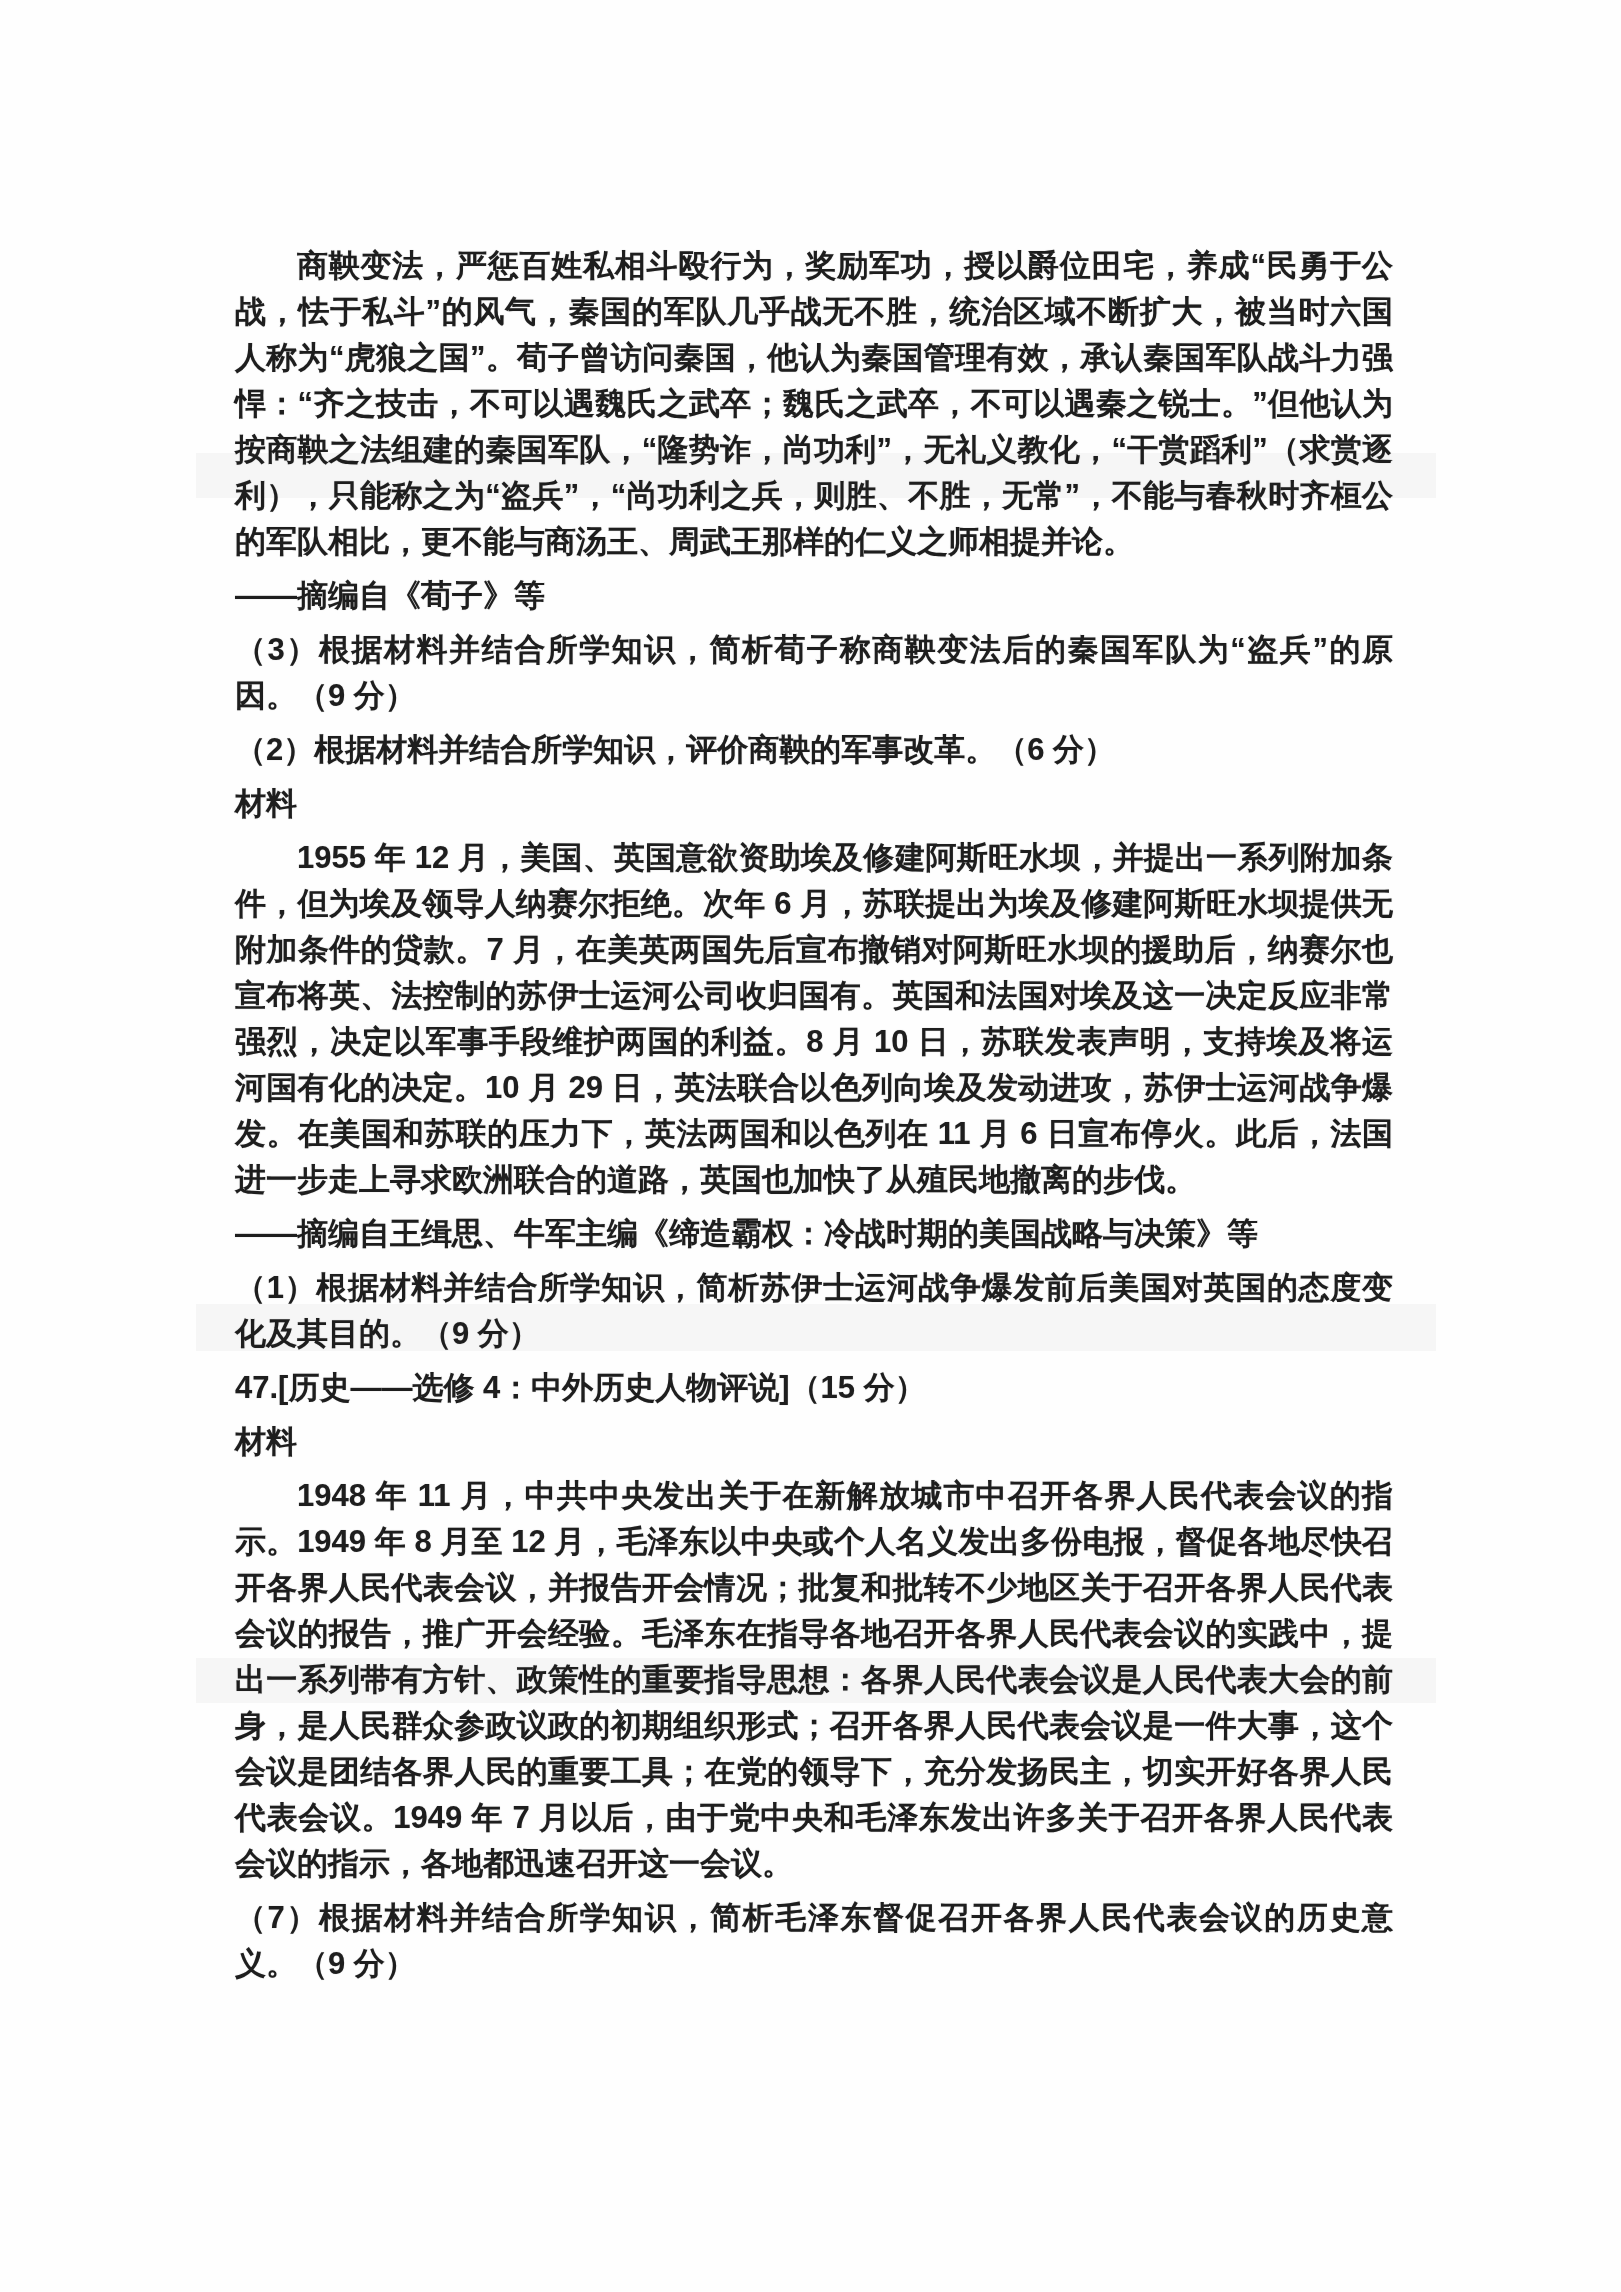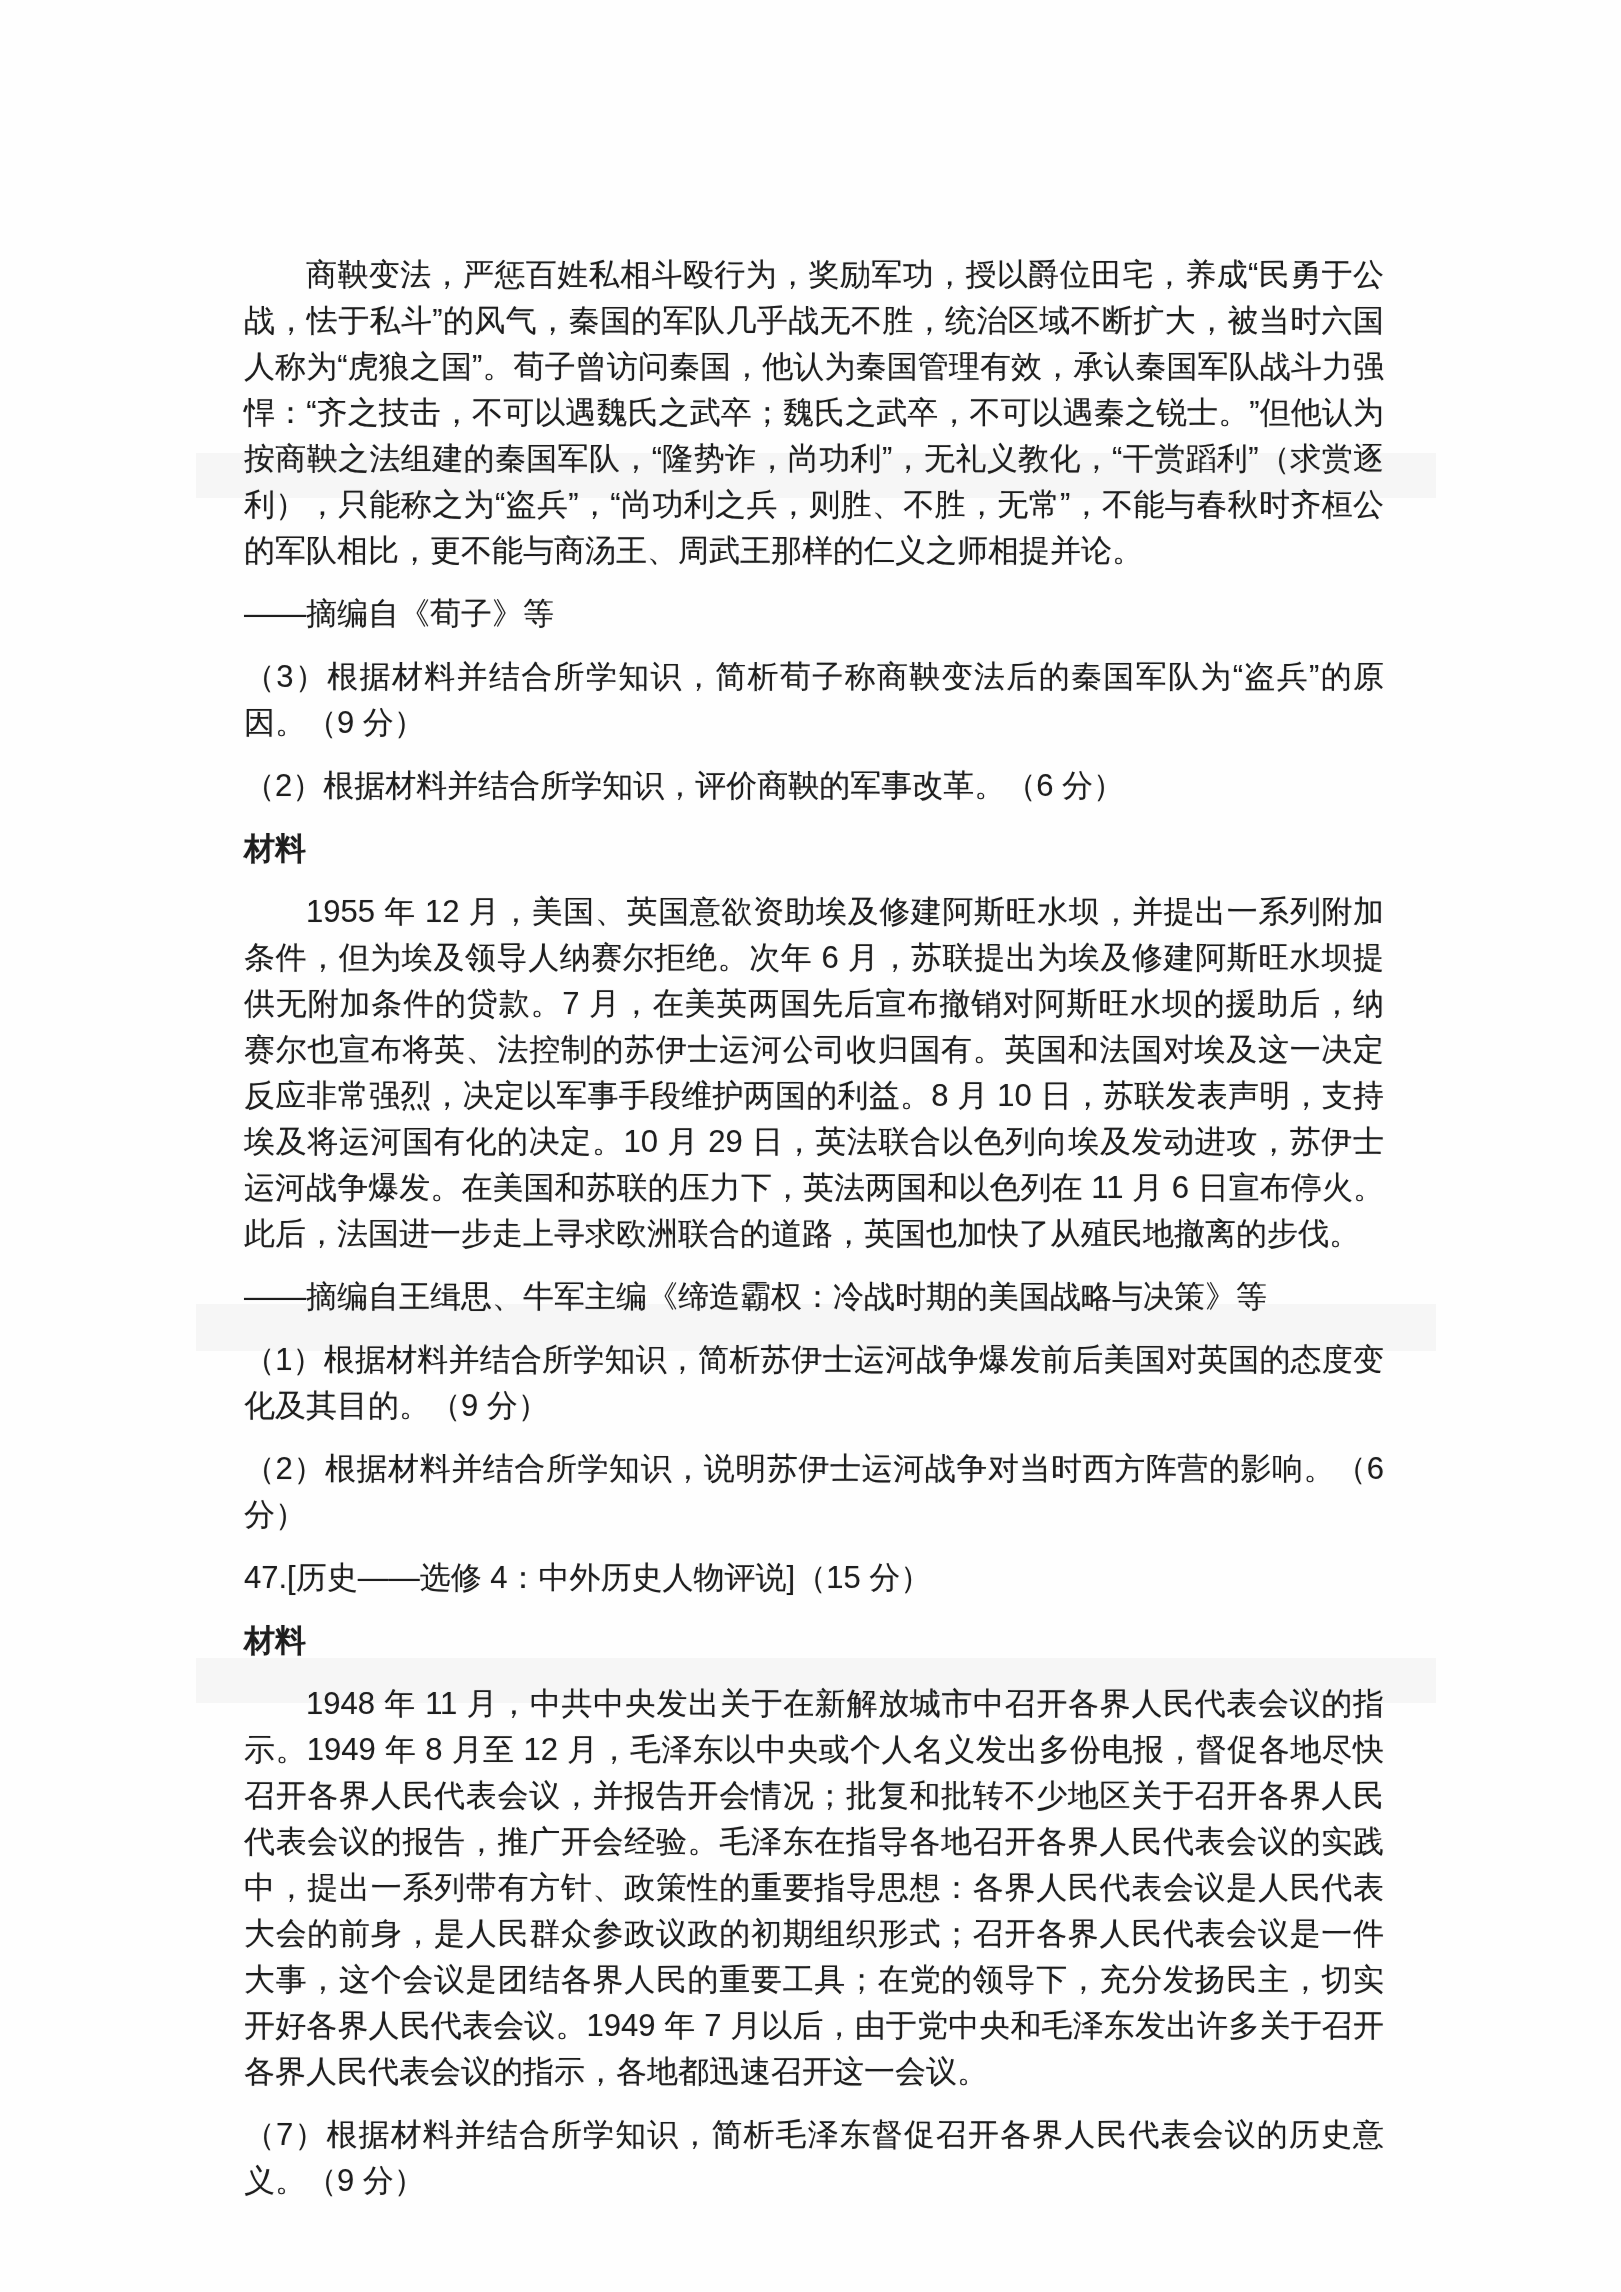--- a/index.html
+++ b/index.html
@@ -32,22 +32,23 @@
     left: 227px;
     top: 235px;
     width: 1174px;
     font-size: 31px;
     line-height: 46px;
     text-align: justify;
     text-shadow: 0 0 1px rgba(45,45,45,0.35);
     z-index: 1;
   }
   .text-block p {
-    margin: 17px;
+    margin: 8px;
     padding: 0;
+    font-weight: bold;
   }
   .para.indent { text-indent: 2em; }
   .attribution { text-align: left; }
   .material-label { font-weight: 700; }
   .heading { text-align: left; }
   .subq { text-align: justify; }
   
   .clipped {
     display: inline-block;
     height: 0.60em;
@@ -74,21 +75,20 @@
       <p class="attribution">——摘编自《荀子》等</p>
       <p class="subq">（3）根据材料并结合所学知识，简析荀子称商鞅变法后的秦国军队为“盗兵”的原因。（9 分）</p>
       <p class="subq">（2）根据材料并结合所学知识，评价商鞅的军事改革。（6 分）</p>
     </section>
 
     <section>
       <p class="material-label">材料</p>
       <p class="para indent">1955 年 12 月，美国、英国意欲资助埃及修建阿斯旺水坝，并提出一系列附加条件，但为埃及领导人纳赛尔拒绝。次年 6 月，苏联提出为埃及修建阿斯旺水坝提供无附加条件的贷款。7 月，在美英两国先后宣布撤销对阿斯旺水坝的援助后，纳赛尔也宣布将英、法控制的苏伊士运河公司收归国有。英国和法国对埃及这一决定反应非常强烈，决定以军事手段维护两国的利益。8 月 10 日，苏联发表声明，支持埃及将运河国有化的决定。10 月 29 日，英法联合以色列向埃及发动进攻，苏伊士运河战争爆发。在美国和苏联的压力下，英法两国和以色列在 11 月 6 日宣布停火。此后，法国进一步走上寻求欧洲联合的道路，英国也加快了从殖民地撤离的步伐。</p>
       <p class="attribution">——摘编自王缉思、牛军主编《缔造霸权：冷战时期的美国战略与决策》等</p>
       <p class="subq">（1）根据材料并结合所学知识，简析苏伊士运河战争爆发前后美国对英国的态度变化及其目的。（9 分）</p>
-      <p class="subq">（2）根据材料并结合所学知识，说明苏伊士运河战争对当时西方阵营的影响。（6 分）</p>
     </section>
 
     <section>
       <p class="heading">47.[历史——选修 4：中外历史人物评说]（15 分）</p>
       <p class="material-label">材料</p>
       <p class="para indent">1948 年 11 月，中共中央发出关于在新解放城市中召开各界人民代表会议的指示。1949 年 8 月至 12 月，毛泽东以中央或个人名义发出多份电报，督促各地尽快召开各界人民代表会议，并报告开会情况；批复和批转不少地区关于召开各界人民代表会议的报告，推广开会经验。毛泽东在指导各地召开各界人民代表会议的实践中，提出一系列带有方针、政策性的重要指导思想：各界人民代表会议是人民代表大会的前身，是人民群众参政议政的初期组织形式；召开各界人民代表会议是一件大事，这个会议是团结各界人民的重要工具；在党的领导下，充分发扬民主，切实开好各界人民代表会议。1949 年 7 月以后，由于党中央和毛泽东发出许多关于召开各界人民代表会议的指示，各地都迅速召开这一会议。</p>
       <p class="subq">（7）根据材料并结合所学知识，简析毛泽东督促召开各界人民代表会议的历史意义。（9 分）</p>
     </section>
 
   </div>

